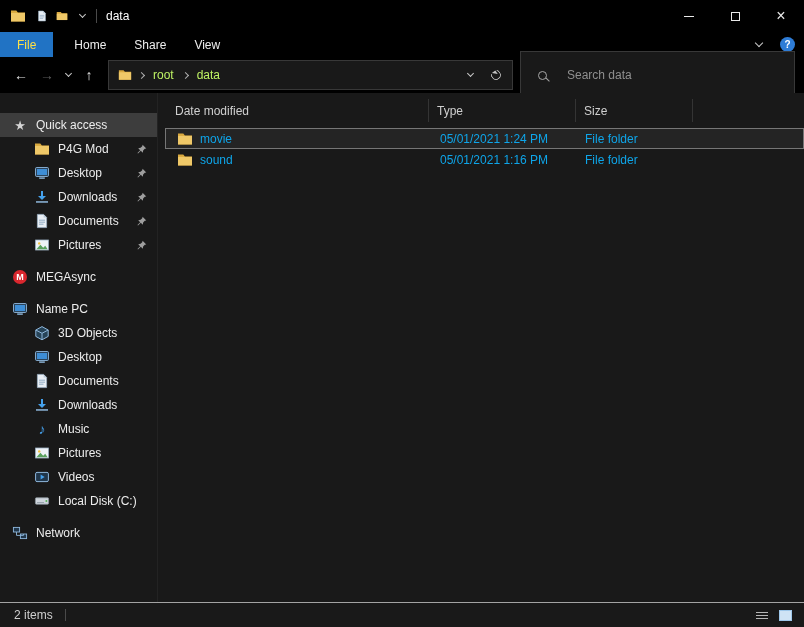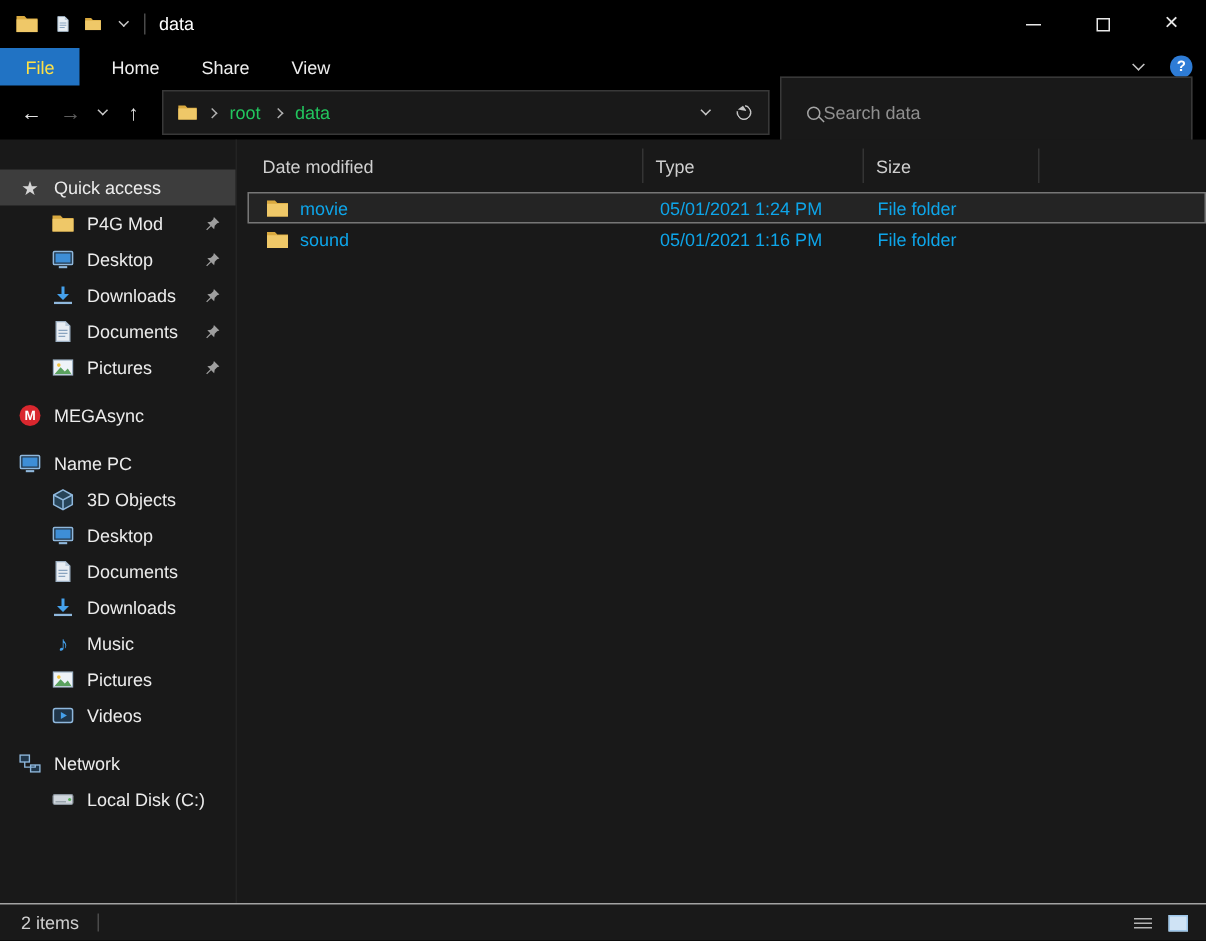--- a/index.html
+++ b/index.html
@@ -41,24 +41,24 @@
   .search-glyph{width:9px;height:9px;border:1.4px solid #a6a6a6;border-radius:50%;position:relative;display:inline-block;flex:none}
   .search-glyph::after{content:"";position:absolute;width:5px;height:1.4px;background:#a6a6a6;transform:rotate(45deg);right:-4px;bottom:-2px}
 
   
   .navrow{position:absolute;top:57px;left:0;right:0;height:36px;display:flex;align-items:center;padding-left:8px}
   .nav-btn{width:26px;height:26px;display:flex;align-items:center;justify-content:center}
   .nav-btn .arrow{color:#e4e4e4;font-size:14px;line-height:1}
   .nav-btn.small{width:16px}
   .nav-btn.disabled .arrow{color:#5d5d5d}
   .address-bar{margin-left:6px;width:405px;height:30px;background:var(--main-bg,#191919);border:1px solid #383838;display:flex;align-items:center;padding:0 4px 0 9px}
-  .crumb{padding:0 2px;color:#22c55e;white-space:nowrap}
+  .crumb{padding:0 2px;color:#bef264;white-space:nowrap}
   .addr-fill{flex:1}
   .addr-btn{width:25px;height:100%;display:flex;align-items:center;justify-content:center}
-  .search-box{margin-left:7px;width:275px;height:48px;background:var(--main-bg,#191919);border:1px solid #383838;display:flex;align-items:center;padding-left:17px;gap:2px}
+  .search-box{margin-left:7px;width:275px;height:48px;background:var(--main-bg,#191919);border:1px solid #383838;display:flex;align-items:center;padding-left:17px;gap:20px}
   .search-input{background:transparent;border:none;outline:none;color:#ccc;font-size:12px;flex:1;font-family:inherit;min-width:0}
   .search-input::placeholder{color:#8f8f8f}
 
   
   .main{position:absolute;top:93px;left:0;right:0;bottom:25px;background:var(--main-bg,#191919);display:flex}
   .sidebar{width:158px;flex:none;padding-top:20px;border-right:1px solid #232323}
   .side-item{height:24px;display:flex;align-items:center;gap:8px;padding-left:12px}
   .side-item.lvl1{padding-left:34px}
   .side-item.selected{background:var(--sidebar-selected,#3d3d3d)}
   .side-item.gap{margin-top:8px}
@@ -352,32 +352,32 @@
         <span class="lbl">Pictures</span>
       </div>
 
       <div class="side-item lvl1">
         <svg class="ic ic16">
             <use href="#i-video"></use>
           </svg>
         <span class="lbl">Videos</span>
       </div>
 
+      <div class="side-item lvl1">
+        <svg class="ic ic16">
+            <use href="#i-disk"></use>
+          </svg>
+        <span class="lbl">Local Disk (C:)</span>
+      </div>
+
       <div class="side-item gap">
         <svg class="ic ic16">
             <use href="#i-network"></use>
           </svg>
         <span class="lbl">Network</span>
-      </div>
-
-      <div class="side-item lvl1">
-        <svg class="ic ic16">
-            <use href="#i-disk"></use>
-          </svg>
-        <span class="lbl">Local Disk (C:)</span>
       </div>
 
     </div>
 
     <div class="file-area">
       <div class="list-header">
         <div class="hcol c-date">
           <span>Date modified</span>
         </div>
         <div class="hcol c-type">

